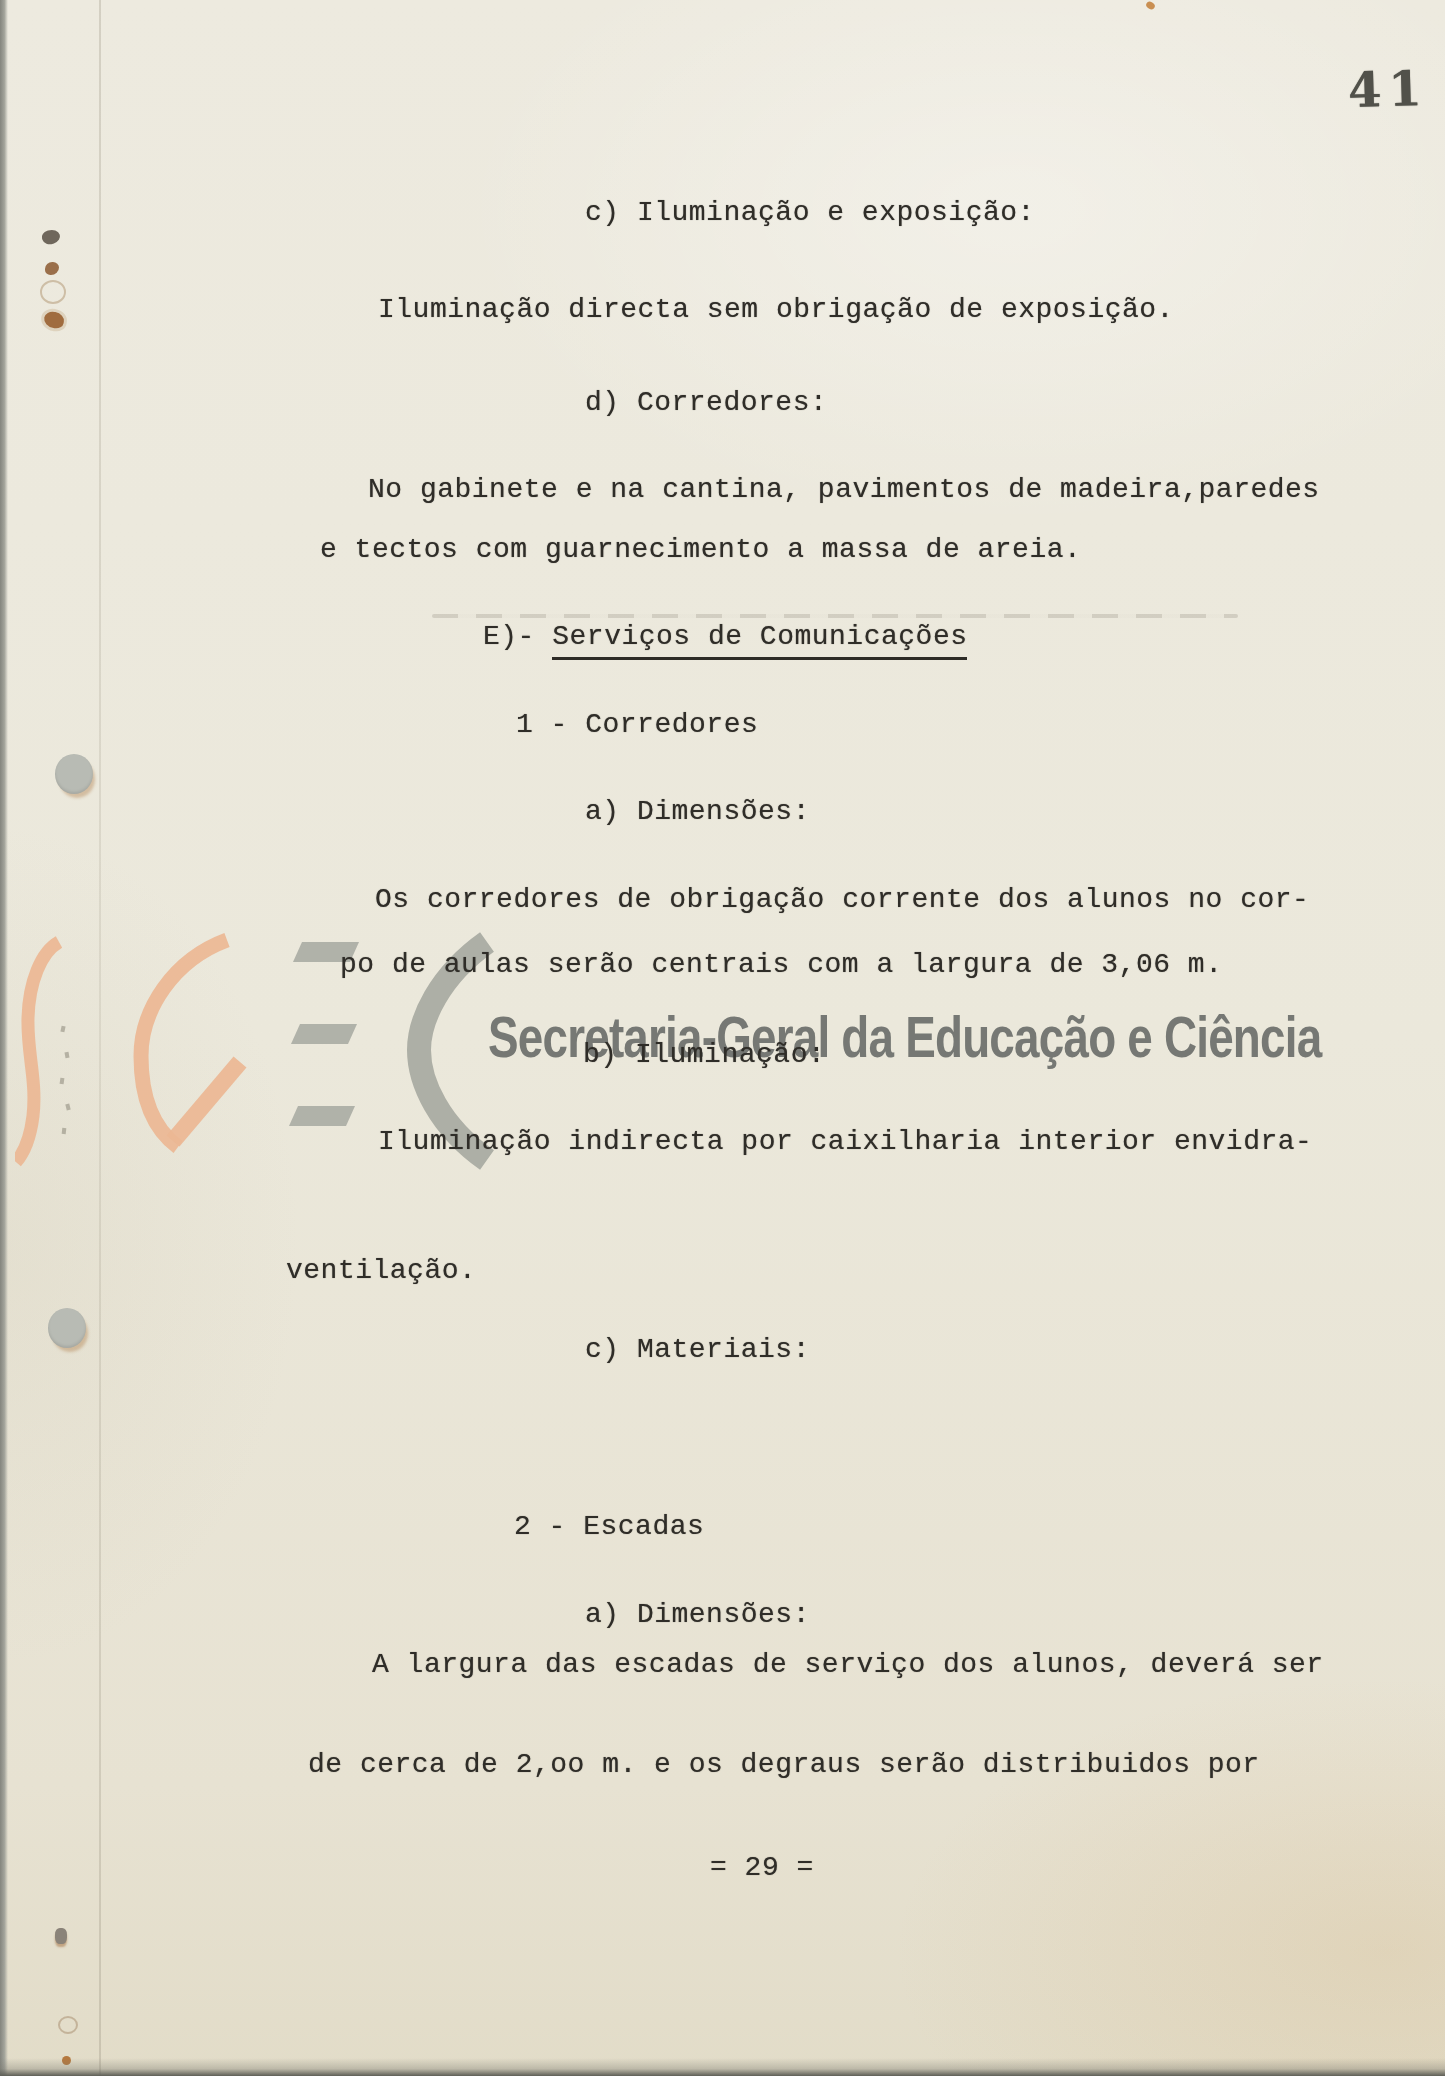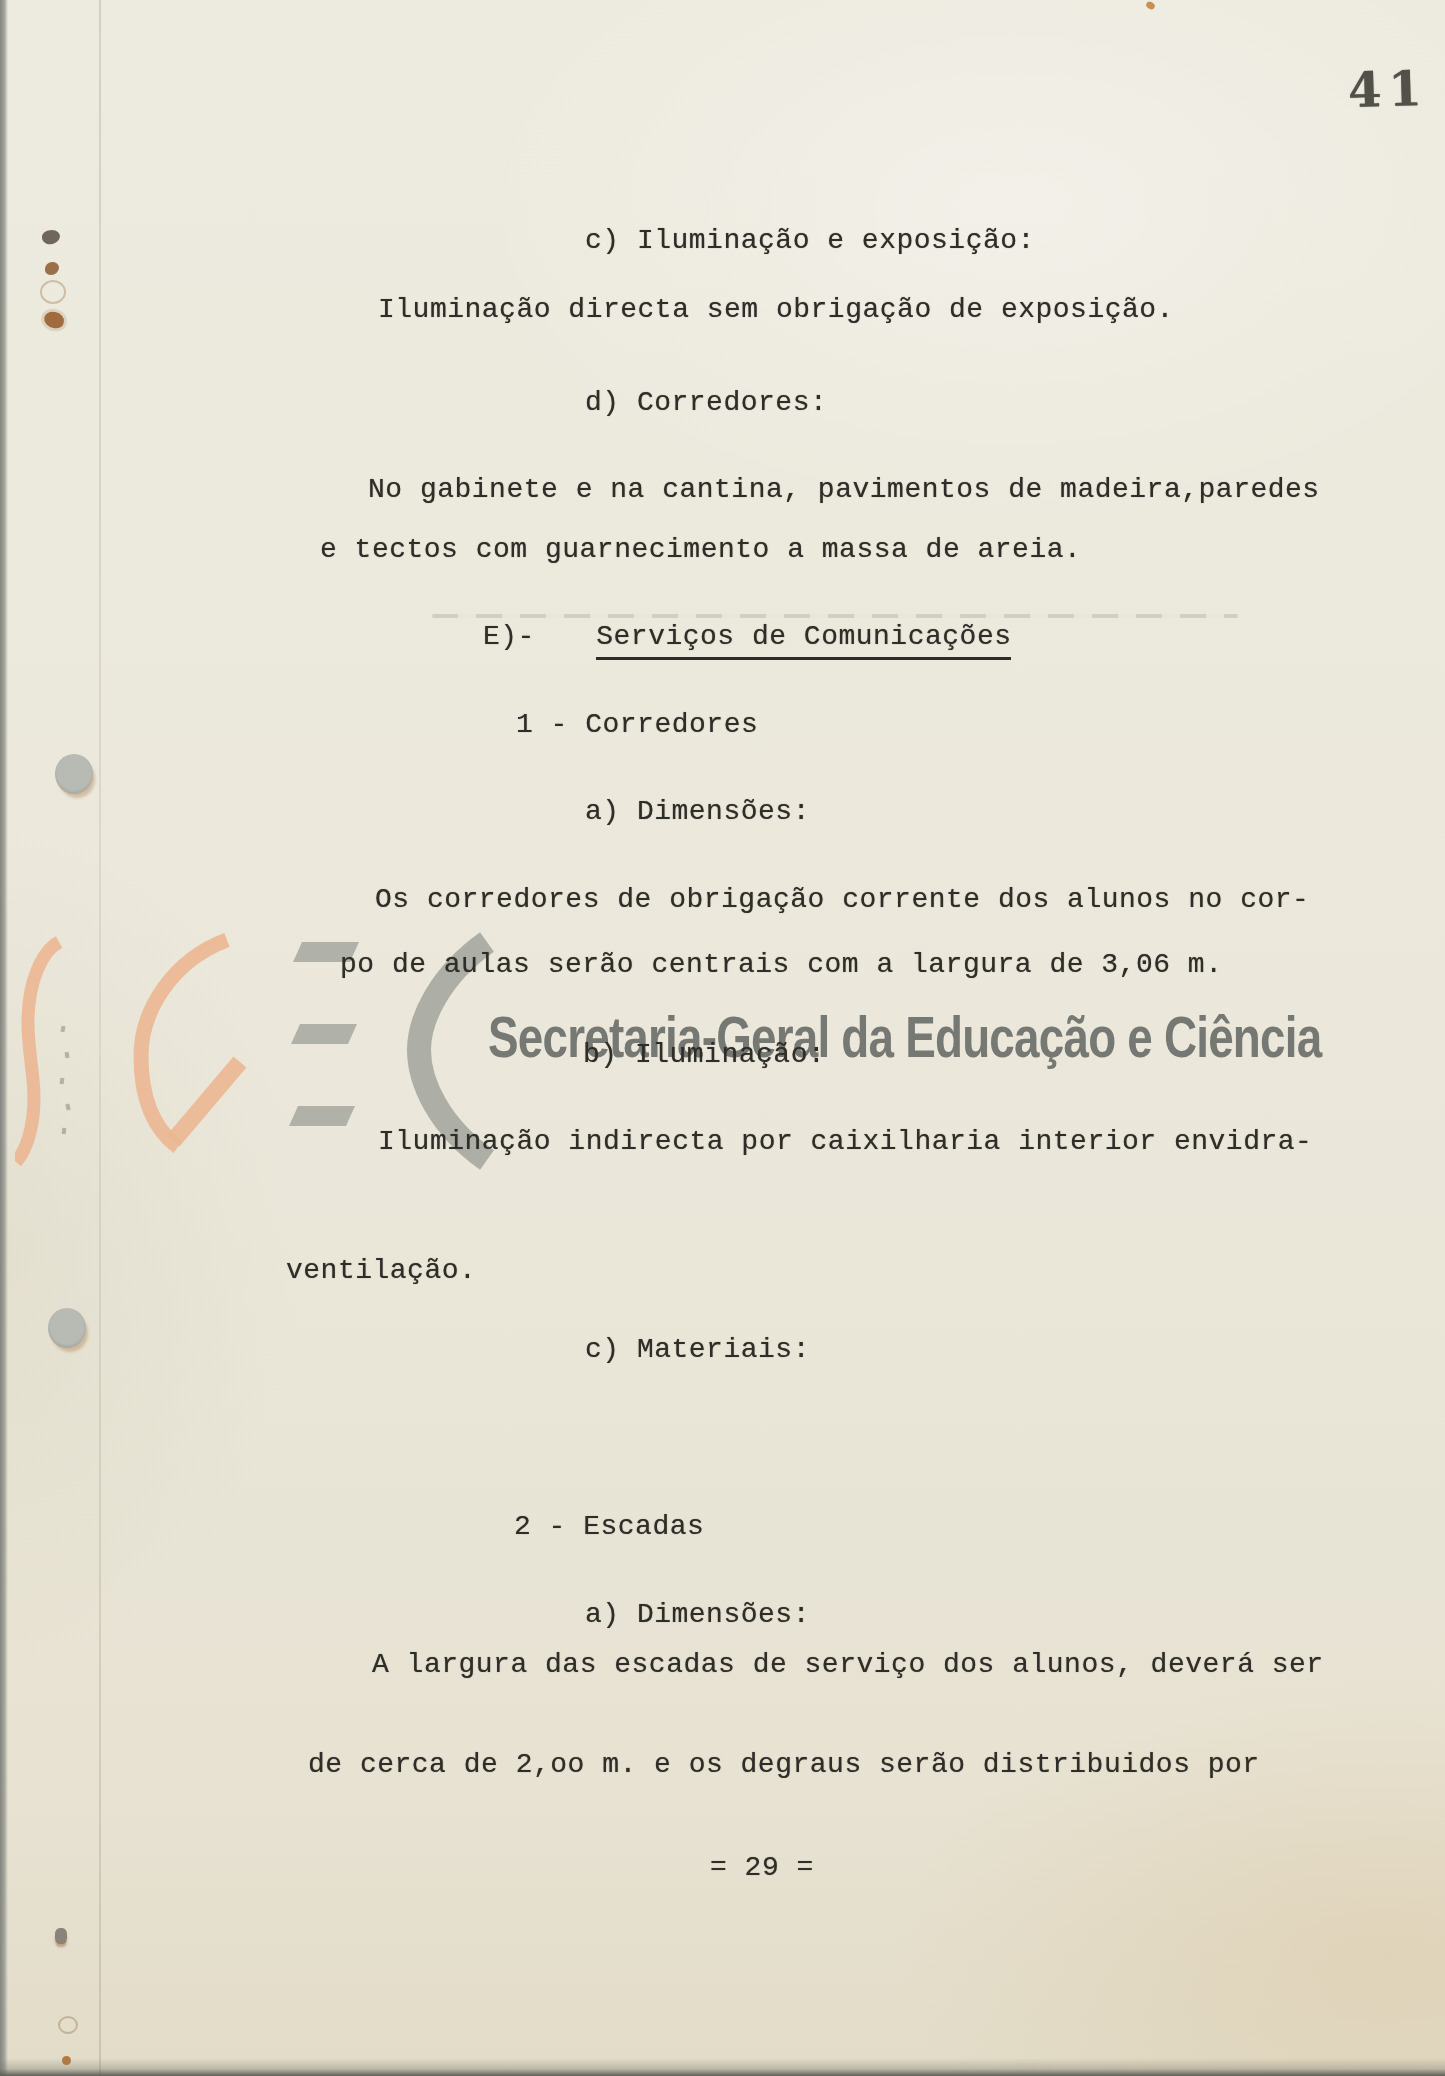--- a/index.html
+++ b/index.html
@@ -17,21 +17,21 @@
   
   .edge-left{position:absolute;left:0;top:0;width:8px;height:2076px;
     background:linear-gradient(90deg,#84857e 0%,#a3a49b 55%,rgba(163,164,155,0) 100%);}
   .edge-bottom{position:absolute;left:0;top:2058px;width:1445px;height:18px;
     background:linear-gradient(180deg,rgba(120,120,110,0) 0%,rgba(120,120,110,0.35) 60%,#5f6058 100%);}
   .crease{position:absolute;top:0;width:2px;height:2076px;
     background:linear-gradient(180deg,rgba(145,138,120,0.28),rgba(145,138,120,0.16) 50%,rgba(145,138,120,0.3));}
   
   .t{position:absolute;white-space:pre;font-size:28px;line-height:34px;color:#2f2d28;
      text-shadow:0 0 1px rgba(46,44,40,0.6);letter-spacing:0.5px;}
-  .uline{border-bottom:3px solid #2e2c27;padding-bottom:5px;margin-left:44px;}
+  .uline{border-bottom:3px solid #2e2c27;padding-bottom:5px;}
   
   .smudge{position:absolute;left:432px;top:614px;width:806px;height:4px;
     background:repeating-linear-gradient(90deg,rgba(105,98,84,0.20) 0 26px,rgba(105,98,84,0.02) 26px 44px);
     border-radius:2px;}
   
   .wm-text{position:absolute;left:488px;top:1008px;white-space:nowrap;
     font-family:"Liberation Sans","DejaVu Sans",sans-serif;font-weight:700;font-size:58px;line-height:58px;
     color:rgba(92,95,93,0.82);letter-spacing:-1px;
     transform:scaleX(0.79);transform-origin:left top;}
   .logo{position:absolute;left:15px;top:928px;width:500px;height:245px;}
@@ -95,21 +95,21 @@
       <rect x="45" y="150" width="4" height="6" transform="rotate(8 47 153)"></rect>
       <rect x="51" y="176" width="4" height="6" transform="rotate(-14 53 179)"></rect>
       <rect x="47" y="200" width="4" height="6" transform="rotate(6 49 203)"></rect>
     </g>
   </svg>
 
   <div class="wm-text">Secretaria-Geral da Educação e Ciência</div>
 
   <div class="stamp">41</div>
 
-  <div class="t" style="left:585px;top:224px">c) Iluminação e exposição:</div>
+  <div class="t" style="left:585px;top:196px">c) Iluminação e exposição:</div>
   <div class="t" style="left:378px;top:293px">Iluminação directa sem obrigação de exposição.</div>
   <div class="t" style="left:585px;top:386px">d) Corredores:</div>
   <div class="t" style="left:368px;top:473px">No gabinete e na cantina, pavimentos de madeira,paredes</div>
   <div class="t" style="left:320px;top:533px">e tectos com guarnecimento a massa de areia.</div>
 
   <div class="t" style="left:483px;top:620px"><span>E)- </span><span class="uline">Serviços de Comunicações</span></div>
 
   <div class="t" style="left:516px;top:708px">1 - Corredores</div>
   <div class="t" style="left:585px;top:795px">a) Dimensões:</div>
   <div class="t" style="left:375px;top:883px">Os corredores de obrigação corrente dos alunos no cor-</div>

